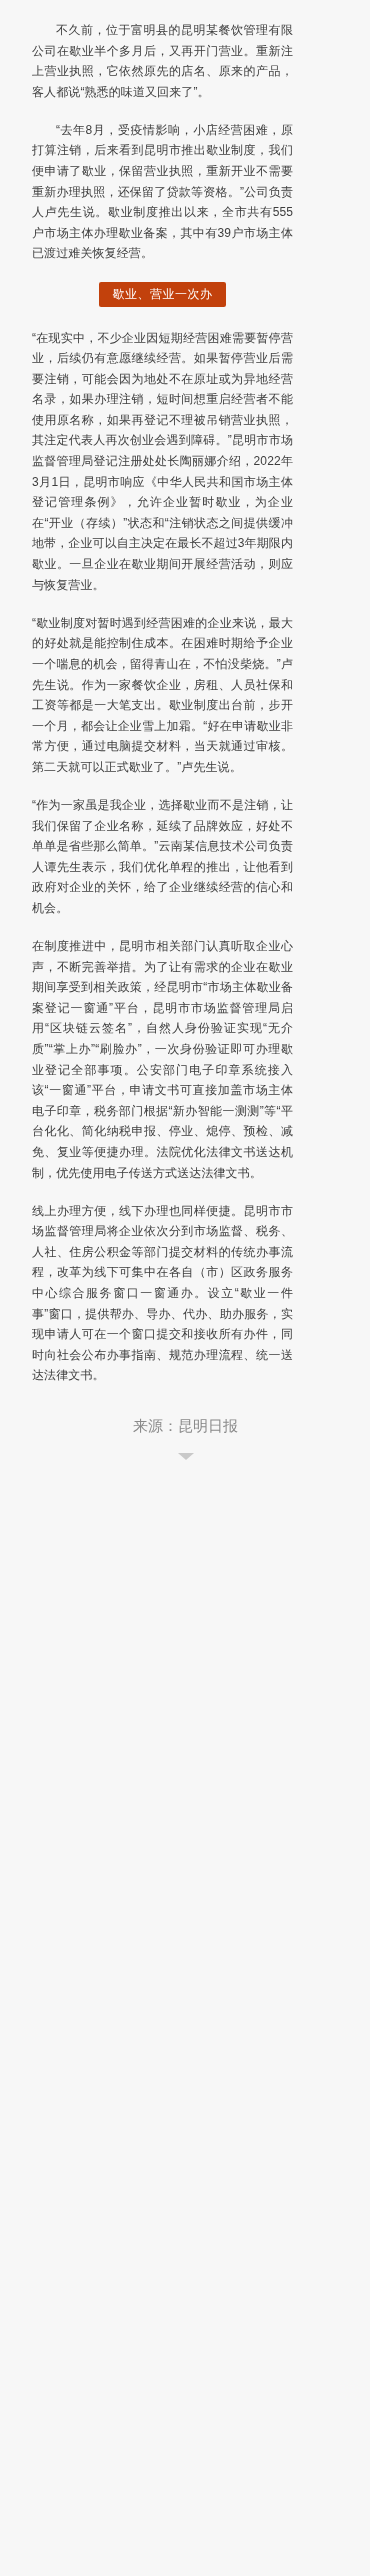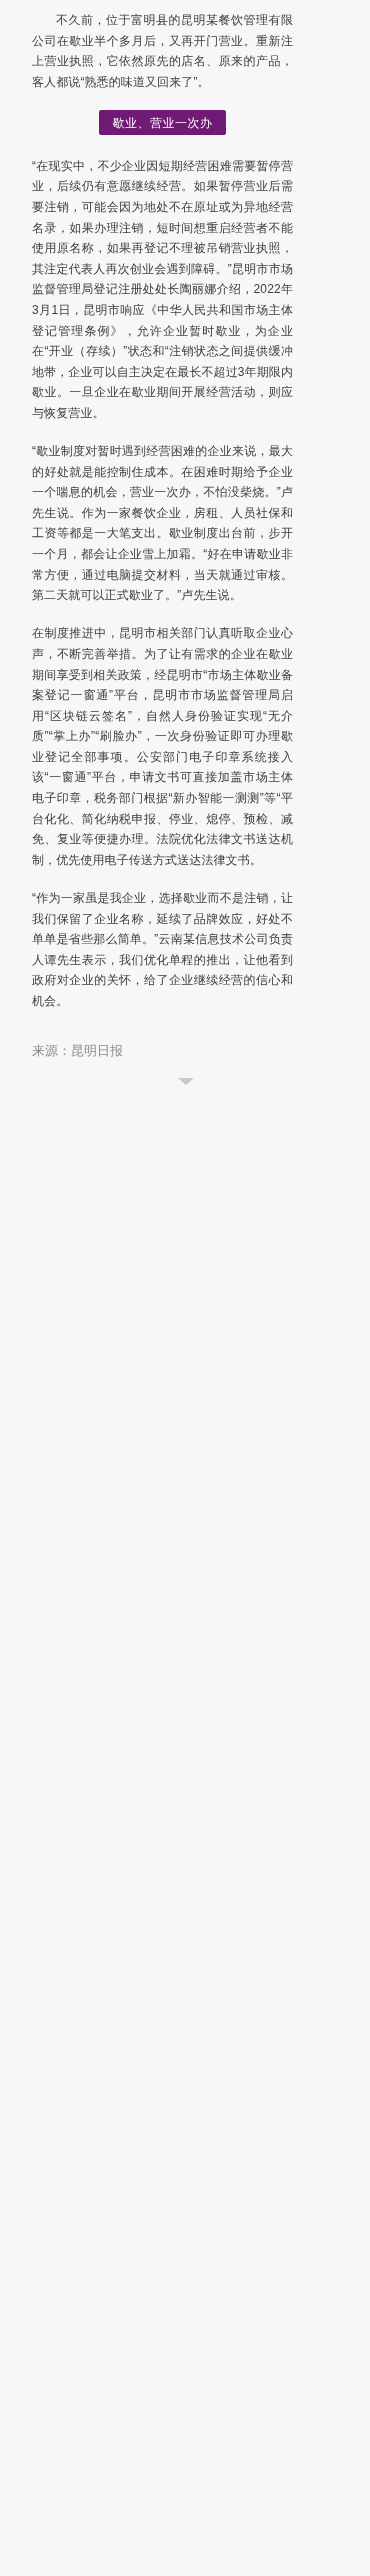--- a/index.html
+++ b/index.html
@@ -15,55 +15,56 @@
     width: 371px;
     min-height: 2939px;
     background: #f7f7f7;
     position: relative;
     box-sizing: border-box;
     padding: 0;
   }
   .article {
     width: 325px;
     box-sizing: border-box;
-    padding: 10px 32px 0 32px;
+    padding: 20px 32px 0 32px;
     background: #f7f7f7;
   }
   p.para {
     font-size: 12px;
     line-height: 20.6px;
     color: #3d3d3d;
     margin: 0 0 17.5px 0;
     text-align: justify;
     letter-spacing: 0.1px;
     text-indent: 0;
   }
   p.para.indent {
     text-indent: 2em;
   }
   .section-head {
     display: flex;
     justify-content: center;
     margin: 3.1px 0 20.6px 0;
   }
   .section-head-inner {
-    background: #701a75;
+    background: #c2410c;
     color: #ffffff;
     font-size: 12px;
     line-height: 1;
     padding: 6.7px 13.4px;
     border-radius: 2.1px;
     letter-spacing: 0.5px;
     font-weight: normal;
     white-space: nowrap;
   }
   .footer {
     padding: 13.4px 32px 0 32px;
-    font-size: 13px;
+    font-size: 15px;
     color: #8a8a8a;
+    text-align: center;
   }
   .arrow-wrap {
     display: flex;
     justify-content: center;
     align-items: center;
     padding: 17.5px 0 5.2px 0;
   }
   .arrow-down {
     width: 0;
     height: 0;
@@ -76,31 +77,33 @@
   }
 </style>
 </head>
 <body>
 
 <div class="page">
 
   <div class="article">
 
     <p class="para indent">不久前，位于富明县的昆明某餐饮管理有限公司在歇业半个多月后，又再开门营业。重新注上营业执照，它依然原先的店名、原来的产品，客人都说“熟悉的味道又回来了”。</p>
+    <p class="para indent">“去年8月，受疫情影响，小店经营困难，原打算注销，后来看到昆明市推出歇业制度，我们便申请了歇业，保留营业执照，重新开业不需要重新办理执照，还保留了贷款等资格。”公司负责人卢先生说。歇业制度推出以来，全市共有555户市场主体办理歇业备案，其中有39户市场主体已渡过难关恢复经营。</p>
 
     <div class="section-head">
       <div class="section-head-inner">歇业、营业一次办</div>
     </div>
 
     <p class="para">“在现实中，不少企业因短期经营困难需要暂停营业，后续仍有意愿继续经营。如果暂停营业后需要注销，可能会因为地处不在原址或为异地经营名录，如果办理注销，短时间想重启经营者不能使用原名称，如果再登记不理被吊销营业执照，其注定代表人再次创业会遇到障碍。”昆明市市场监督管理局登记注册处处长陶丽娜介绍，2022年3月1日，昆明市响应《中华人民共和国市场主体登记管理条例》，允许企业暂时歇业，为企业在“开业（存续）”状态和“注销状态之间提供缓冲地带，企业可以自主决定在最长不超过3年期限内歇业。一旦企业在歇业期间开展经营活动，则应与恢复营业。</p>
-    <p class="para">“歇业制度对暂时遇到经营困难的企业来说，最大的好处就是能控制住成本。在困难时期给予企业一个喘息的机会，营业一次办，不怕没柴烧。”卢先生说。作为一家餐饮企业，房租、人员社保和工资等都是一大笔支出。歇业制度出台前，步开一个月，都会让企业雪上加霜。“好在申请歇业非常方便，通过电脑提交材料，当天就通过审核。第二天就可以正式歇业了。”卢先生说。</p>
+    <p class="para">“歇业制度对暂时遇到经营困难的企业来说，最大的好处就是能控制住成本。在困难时期给予企业一个喘息的机会，留得青山在，不怕没柴烧。”卢先生说。作为一家餐饮企业，房租、人员社保和工资等都是一大笔支出。歇业制度出台前，步开一个月，都会让企业雪上加霜。“好在申请歇业非常方便，通过电脑提交材料，当天就通过审核。第二天就可以正式歇业了。”卢先生说。</p>
 
 
+    <p class="para">“作为一家虽是我企业，选择歇业而不是注销，让我们保留了企业名称，延续了品牌效应，好处不单单是省些那么简单。”云南某信息技术公司负责人谭先生表示，我们优化单程的推出，让他看到政府对企业的关怀，给了企业继续经营的信心和机会。</p>
     <p class="para">在制度推进中，昆明市相关部门认真听取企业心声，不断完善举措。为了让有需求的企业在歇业期间享受到相关政策，经昆明市“市场主体歇业备案登记一窗通”平台，昆明市市场监督管理局启用“区块链云签名”，自然人身份验证实现“无介质”“掌上办”“刷脸办”，一次身份验证即可办理歇业登记全部事项。公安部门电子印章系统接入该“一窗通”平台，申请文书可直接加盖市场主体电子印章，税务部门根据“新办智能一测测”等“平台化化、简化纳税申报、停业、熄停、预检、减免、复业等便捷办理。法院优化法律文书送达机制，优先使用电子传送方式送达法律文书。</p>
-    <p class="para">“作为一家虽是我企业，选择歇业而不是注销，让我们保留了企业名称，延续了品牌效应，好处不单单是省些那么简单。”云南某信息技术公司负责人谭先生表示，我们优化单程的推出，让他看到政府对企业的关怀，给了企业继续经营的信心和机会。</p>
+    <p class="para">线上办理方便，线下办理也同样便捷。昆明市市场监督管理局将企业依次分到市场监督、税务、人社、住房公积金等部门提交材料的传统办事流程，改革为线下可集中在各自（市）区政务服务中心综合服务窗口一窗通办。设立“歇业一件事”窗口，提供帮办、导办、代办、助办服务，实现申请人可在一个窗口提交和接收所有办件，同时向社会公布办事指南、规范办理流程、统一送达法律文书。</p>
 
   </div>
 
   <div class="footer">
     <span>来源：</span><span>昆明日报</span>
   </div>
 
   <div class="arrow-wrap">
     <div class="arrow-down"></div>
   </div>

